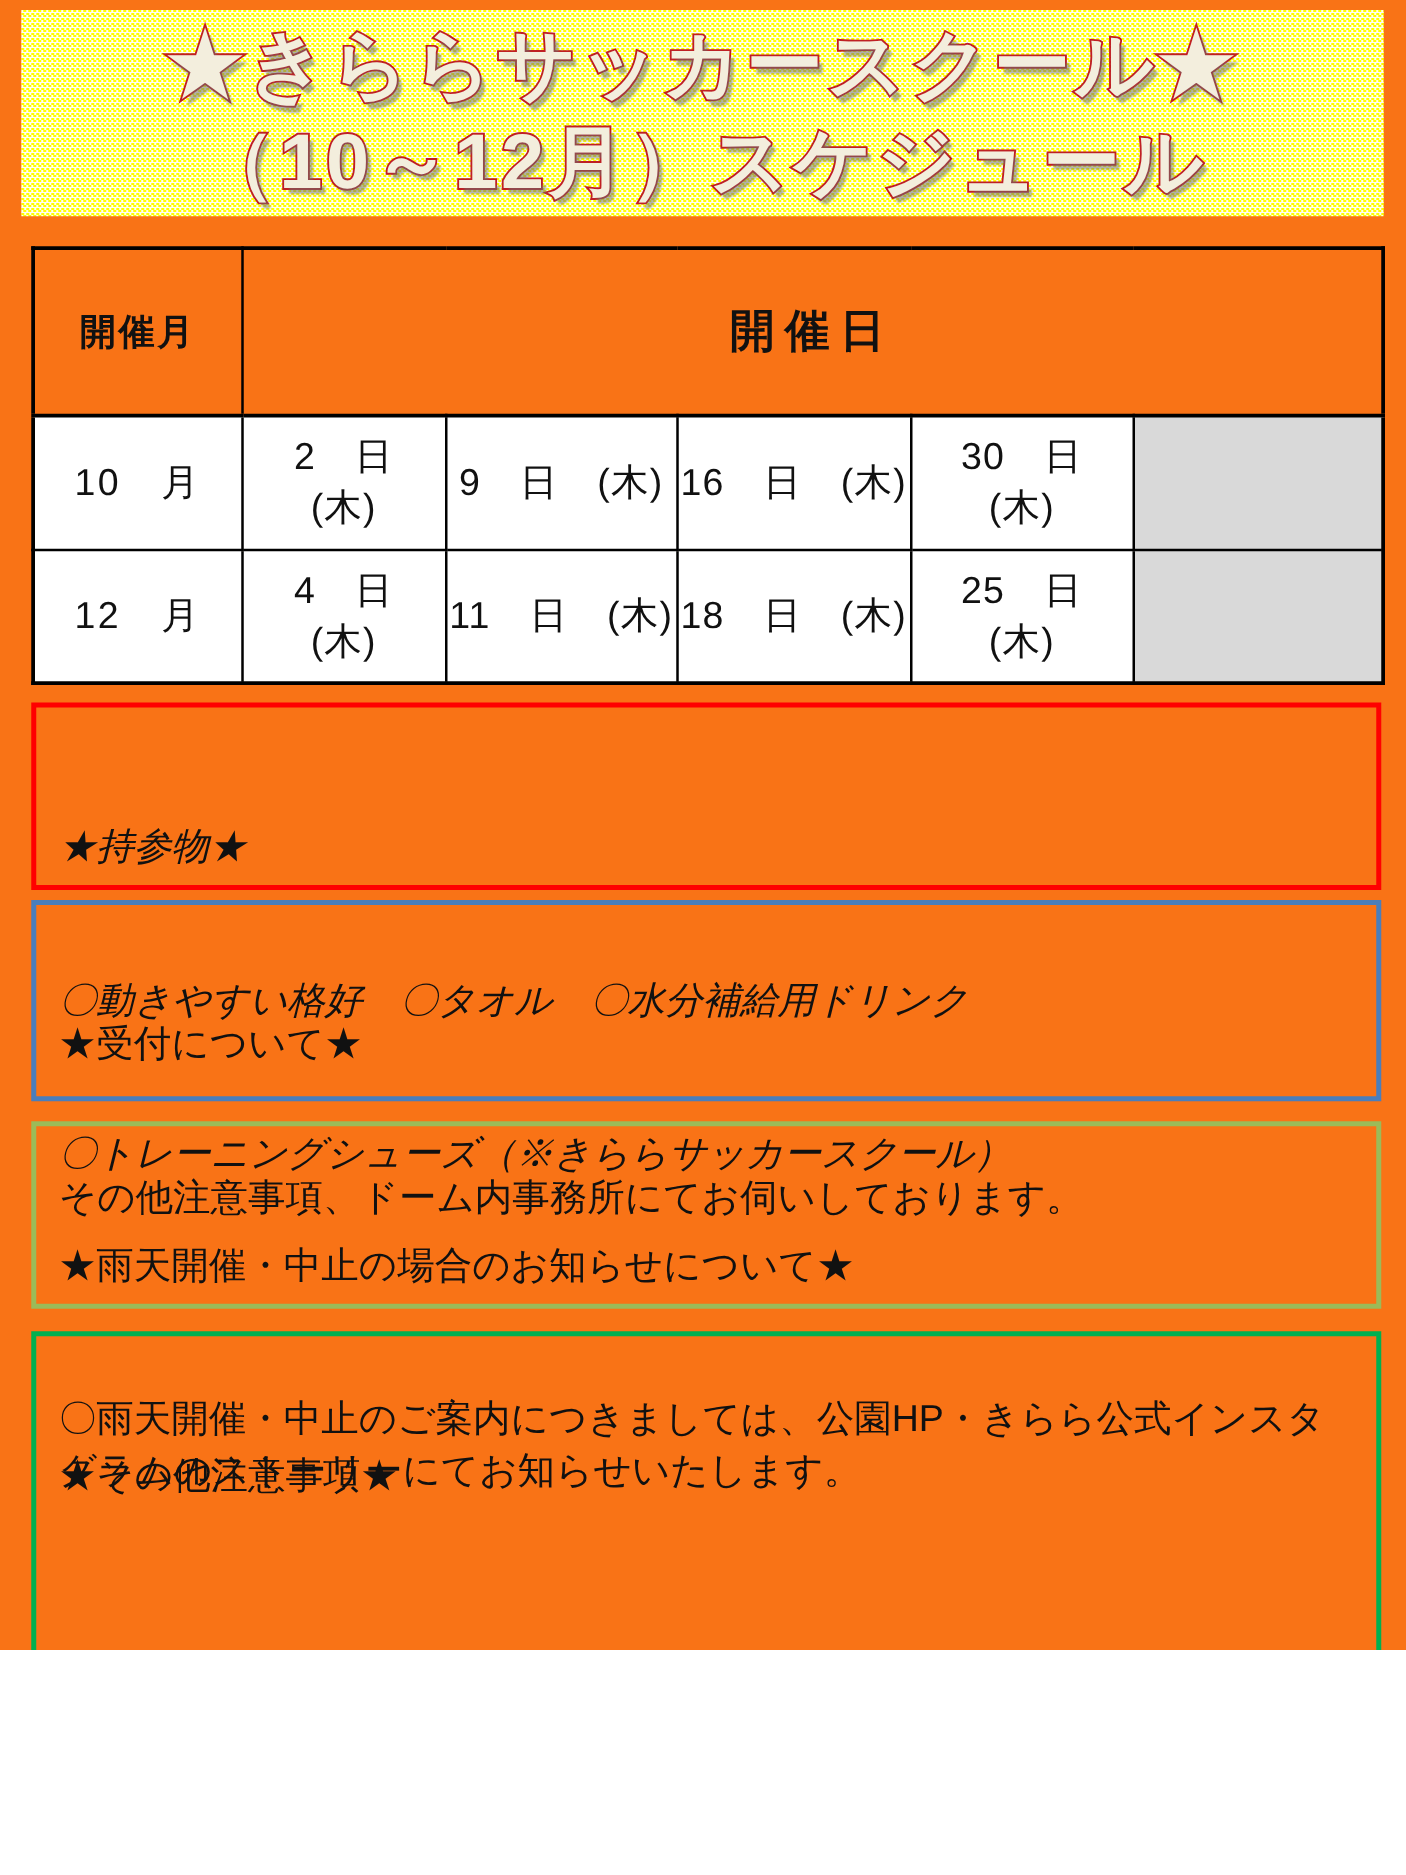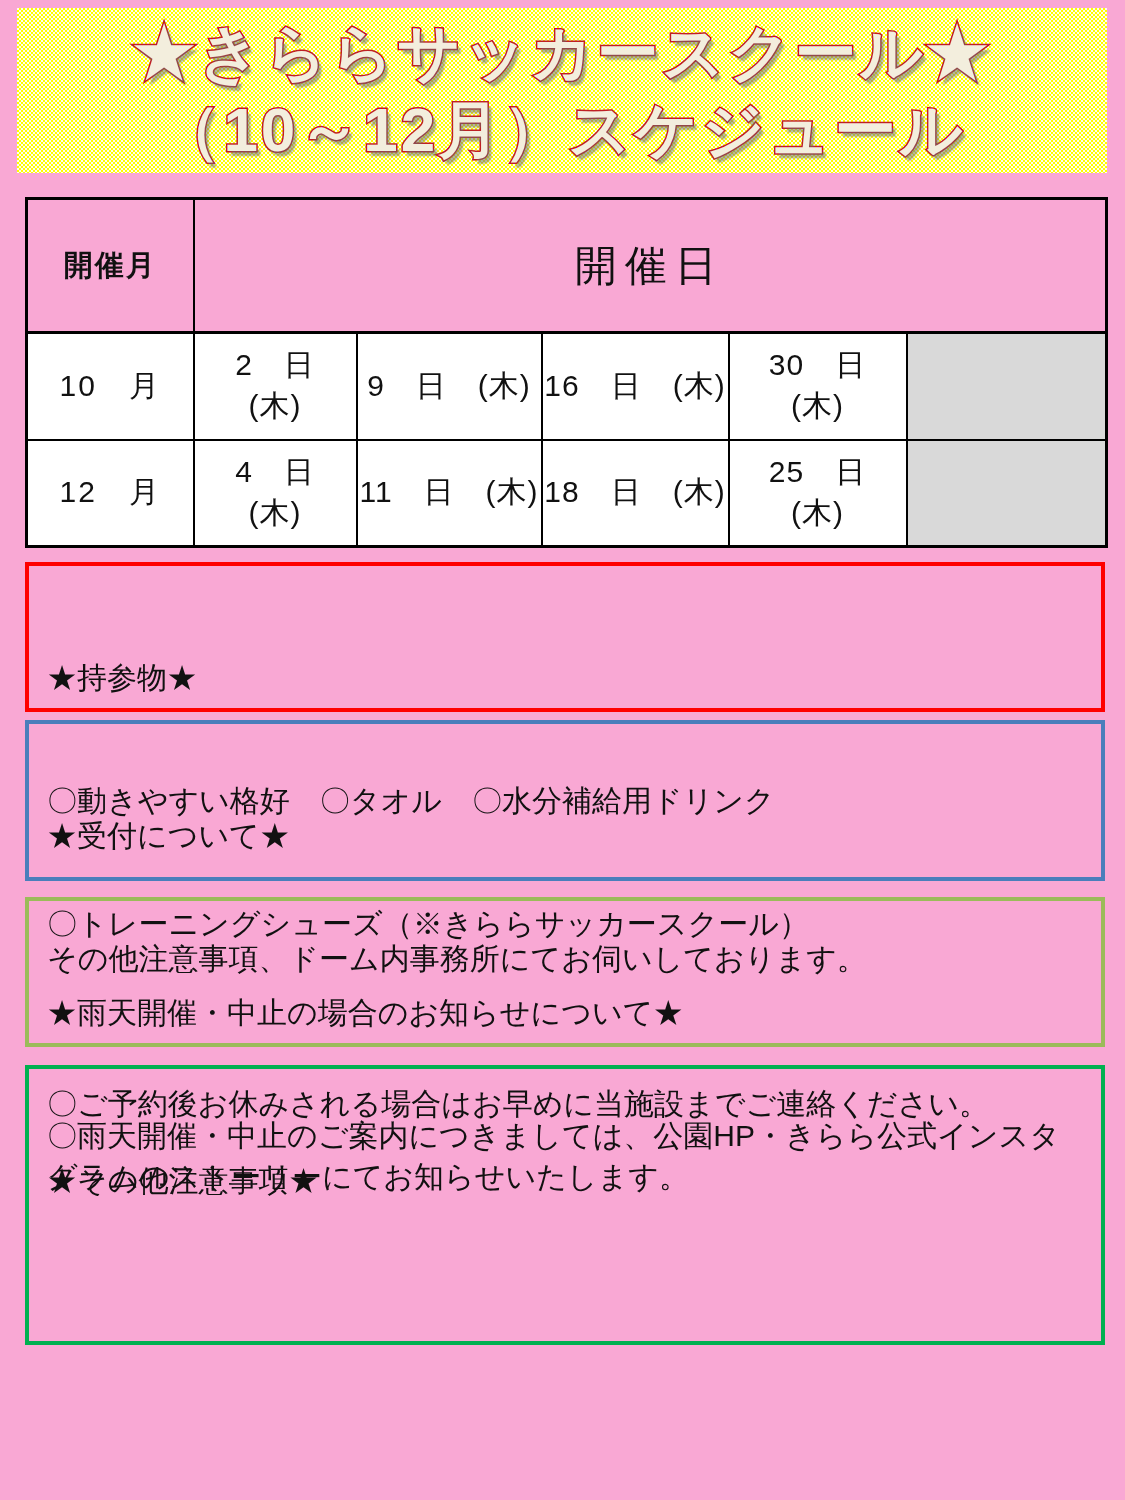--- a/index.html
+++ b/index.html
@@ -11,21 +11,21 @@
     --box-blue:#4a7ebb;
     --box-olive:#9bbb59;
     --box-green:#00b050;
     --cell-gray:#d9d9d9;
     --table-border:#000000;
     --text:#111111;
   }
   *{box-sizing:border-box;}
   html,body{margin:0;padding:0;}
   body{background:#ffffff;font-family:"Liberation Sans",sans-serif;color:var(--text);}
-  .page{position:relative;width:1125px;height:1500px;background:#f9a8d4;overflow:hidden;}
+  .page{position:relative;width:1125px;height:1320px;background:#f97316;overflow:hidden;}
 
   
   .banner{
     margin:8px 18px 0 17px;
     height:165px;
     background:repeating-conic-gradient(var(--banner-yellow) 0% 25%, var(--banner-paper) 0% 50%);
     background-size:4px 4px;
     display:flex;flex-direction:column;justify-content:center;align-items:center;
   }
   .title-line{
@@ -48,37 +48,37 @@
     table-layout:fixed;
   }
   table.schedule,
   table.schedule th,
   table.schedule td{border:2px solid var(--table-border);}
   table.schedule{border-width:3px;}
   tr.head th{border-bottom-width:3px;}
   tr.head{height:134px;}
   tr.data{height:107px;}
   th.month-h{font-size:29px;font-weight:bold;letter-spacing:2px;}
-  th.date-h{font-size:42px;font-weight:normal;letter-spacing:8px;}
+  th.date-h{font-size:36px;font-weight:bold;letter-spacing:8px;}
   td{font-size:30px;text-align:center;letter-spacing:1px;background:#ffffff;}
   td.month-cell{letter-spacing:2px;text-align:center;}
   td.gray-cell{background:var(--cell-gray);}
 
   
   .box{
     margin-left:25px;
     width:1080px;
     border:4px solid #000;
     padding:9px 18px 12px 18px;
     font-size:30px;
     line-height:41px;
     white-space:pre-wrap;
   }
   .box p{margin:0;}
-  .box-red  {margin-top:14px;height:150px;border-color:var(--box-red);}
+  .box-red  {margin-top:14px;height:150px;border-color:var(--box-red);font-style:italic;}
   .box-blue {margin-top:8px; height:161px;border-color:var(--box-blue);}
   .box-olive{margin-top:16px;height:150px;border-color:var(--box-olive);}
   .box-green{margin-top:18px;height:280px;border-color:var(--box-green);}
   .para-gap{margin-top:22px !important;}
 </style>
 </head>
 <body>
 
 <div class="page">
 
@@ -125,21 +125,20 @@
 
   <section class="box box-red">
     <p>★持参物★</p>
     <p>〇動きやすい格好　〇タオル　〇水分補給用ドリンク</p>
     <p>〇トレーニングシューズ（※きららサッカースクール）</p>
   </section>
 
   <section class="box box-blue">
     <p>★受付について★</p>
     <p>その他注意事項、ドーム内事務所にてお伺いしております。</p>
-    <p class="para-gap">〇ご予約後お休みされる場合はお早めに当施設までご連絡ください。</p>
   </section>
 
   <section class="box box-olive">
     <p>★雨天開催・中止の場合のお知らせについて★</p>
     <p>〇雨天開催・中止のご案内につきましては、公園HP・きらら公式インスタグラムのストーリーにてお知らせいたします。</p>
   </section>
 
   <section class="box box-green">
     <p>★その他注意事項★</p>
     

